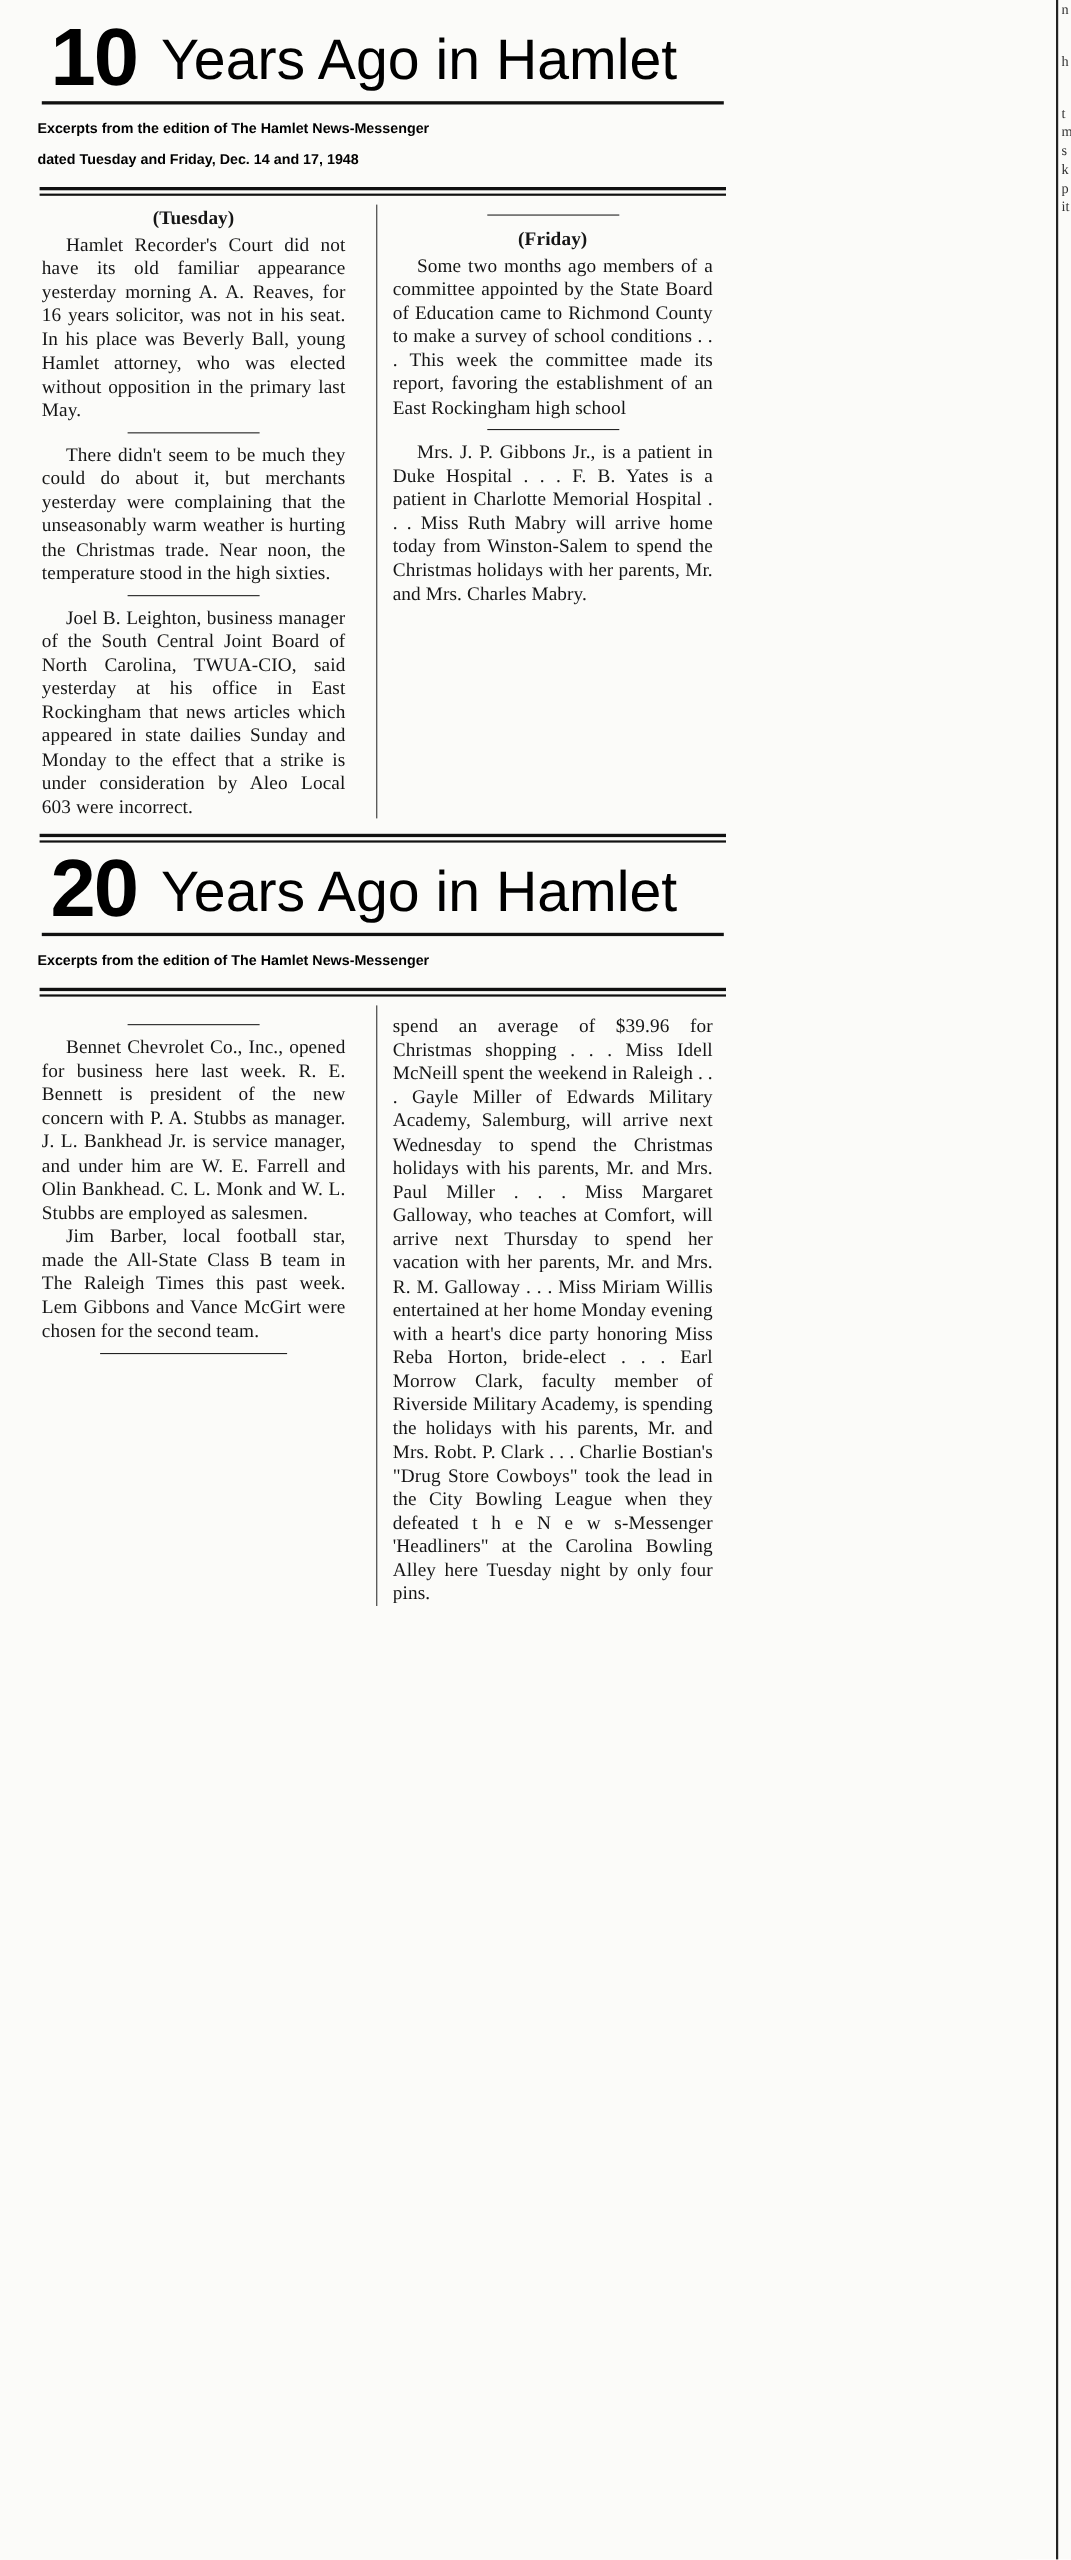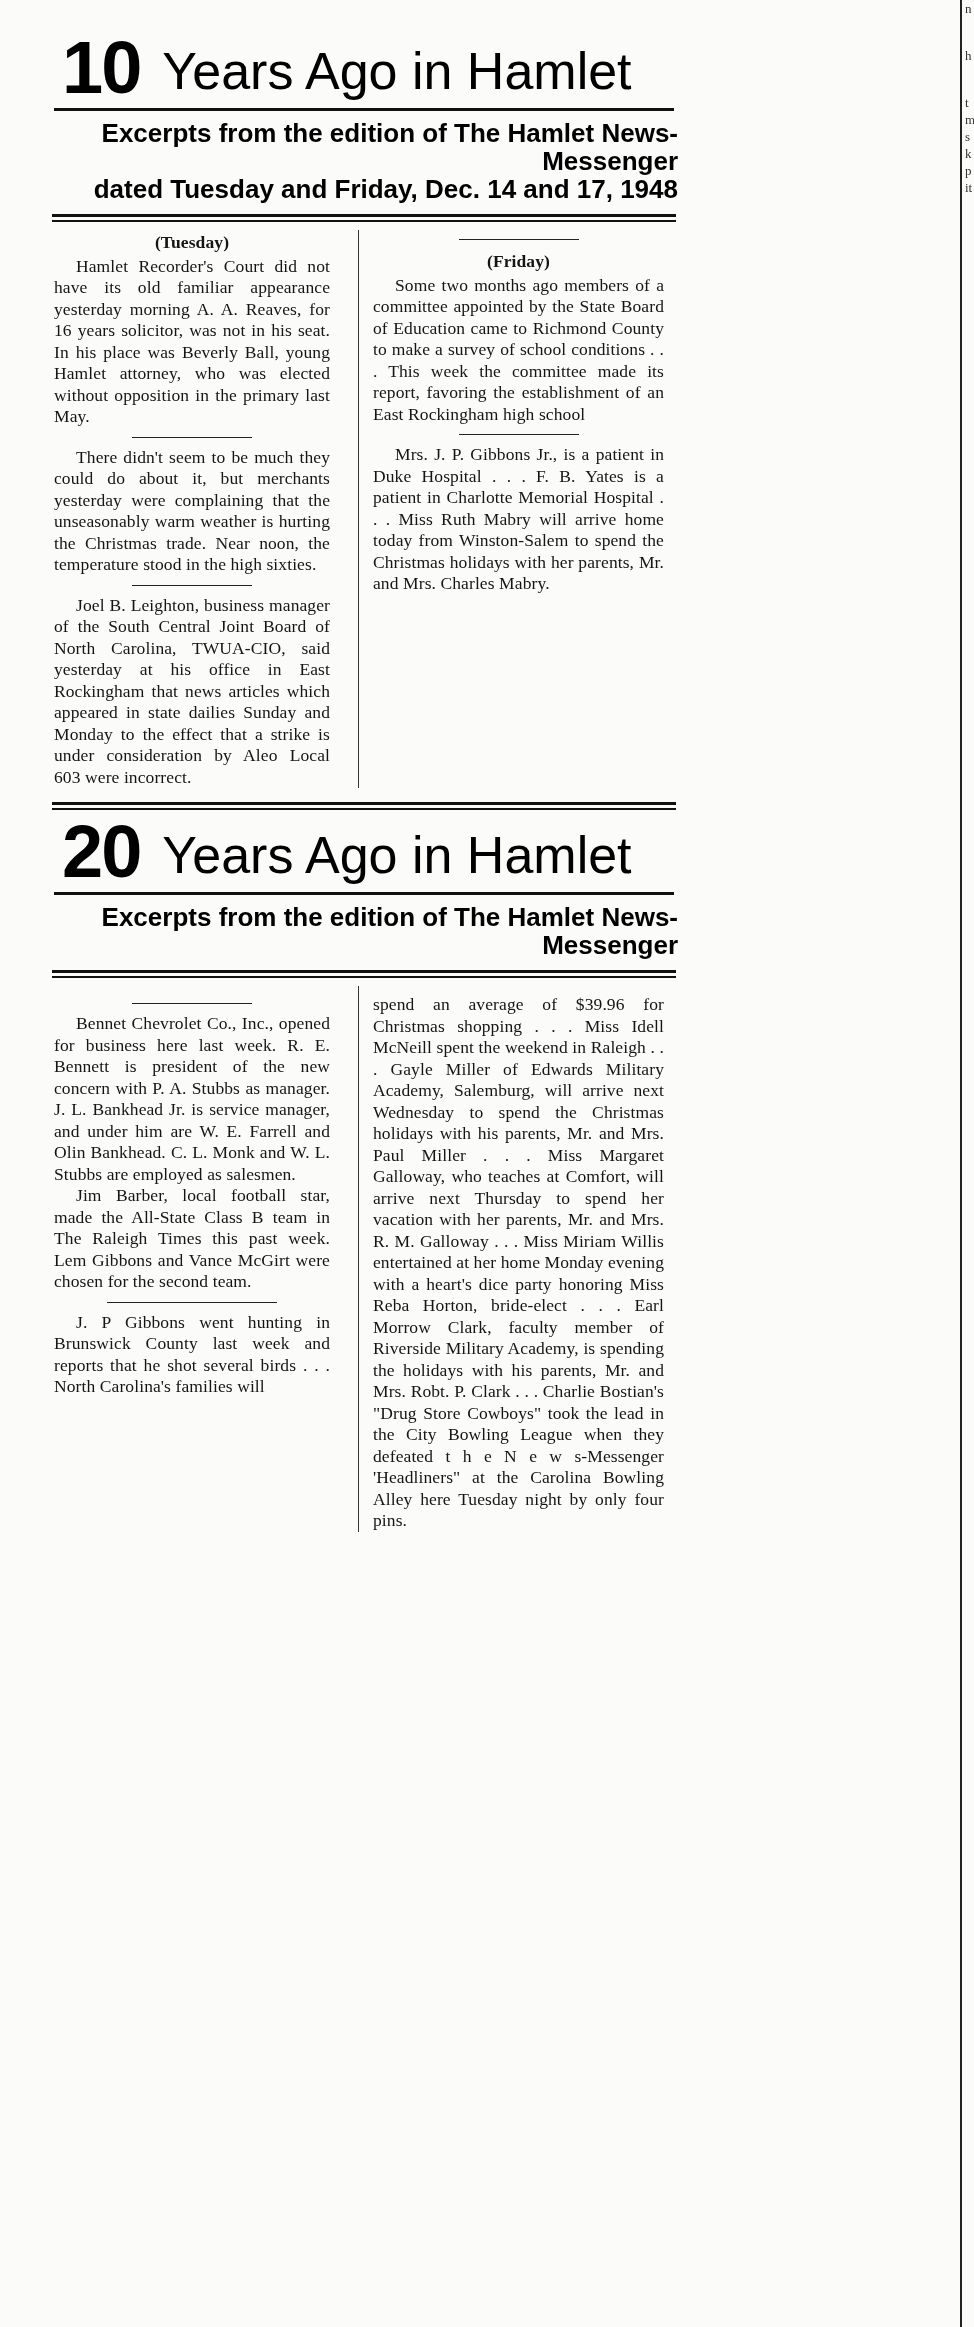--- a/index.html
+++ b/index.html
@@ -38,21 +38,21 @@
     font-family: "Liberation Serif", serif;
   }
   .edge-col div {
     white-space: nowrap;
     overflow: hidden;
   }
 
   .content {
     position: relative;
     width: 660px;
-    margin: 16px;
+    margin: 0;
     padding: 10px 0 0 28px;
     box-sizing: content-box;
   }
 
   .article {
     position: relative;
     width: 640px;
   }
 
   
@@ -86,23 +86,23 @@
   }
   .rule-double {
     margin: 7px 8px 0 8px;
     border-top: 3px solid #111;
     border-bottom: 2px solid #111;
     height: 3px;
   }
   .subhead {
     font-family: "Liberation Sans", sans-serif;
     font-weight: bold;
-    font-size: 26px;
+    font-size: 13px;
     line-height: 28px;
-    text-align: right;
+    text-align: left;
     padding: 8px 6px 4px 6px;
     color: #000;
   }
 
   
   .cols {
     display: flex;
     padding: 8px 8px 0 10px;
   }
   .col {
@@ -222,21 +222,20 @@
 
       <div class="rule-double"></div>
 
       <div class="cols">
         <div class="col left">
           <div class="gap"></div>
           <div class="minirule"></div>
           <p>Bennet Chevrolet Co., Inc., opened for business here last week. R. E. Bennett is president of the new concern with P. A. Stubbs as manager. J. L. Bankhead Jr. is service manager, and under him are W. E. Farrell and Olin Bankhead. C. L. Monk and W. L. Stubbs are employed as salesmen.</p>
           <p>Jim Barber, local football star, made the All-State Class B team in The Raleigh Times this past week. Lem Gibbons and Vance McGirt were chosen for the second team.</p>
           <div class="minirule wide"></div>
-          <p>J. P Gibbons went hunting in Brunswick County last week and reports that he shot several birds . . . North Carolina's families will</p>
         </div>
         <div class="col right">
           <div class="gap"></div>
           <p class="noindent">spend an average of $39.96 for Christmas shopping . . . Miss Idell McNeill spent the weekend in Raleigh . . . Gayle Miller of Edwards Military Academy, Salemburg, will arrive next Wednesday to spend the Christmas holidays with his parents, Mr. and Mrs. Paul Miller . . . Miss Margaret Galloway, who teaches at Comfort, will arrive next Thursday to spend her vacation with her parents, Mr. and Mrs. R. M. Galloway . . . Miss Miriam Willis entertained at her home Monday evening with a heart's dice party honoring Miss Reba Horton, bride-elect . . . Earl Morrow Clark, faculty member of Riverside Military Academy, is spending the holidays with his parents, Mr. and Mrs. Robt. P. Clark . . . Charlie Bostian's "Drug Store Cowboys" took the lead in the City Bowling League when they defeated t h e N e w s-Messenger 'Headliners" at the Carolina Bowling Alley here Tuesday night by only four pins.</p>
         </div>
       </div>
 
     </div>
 
   </div>

